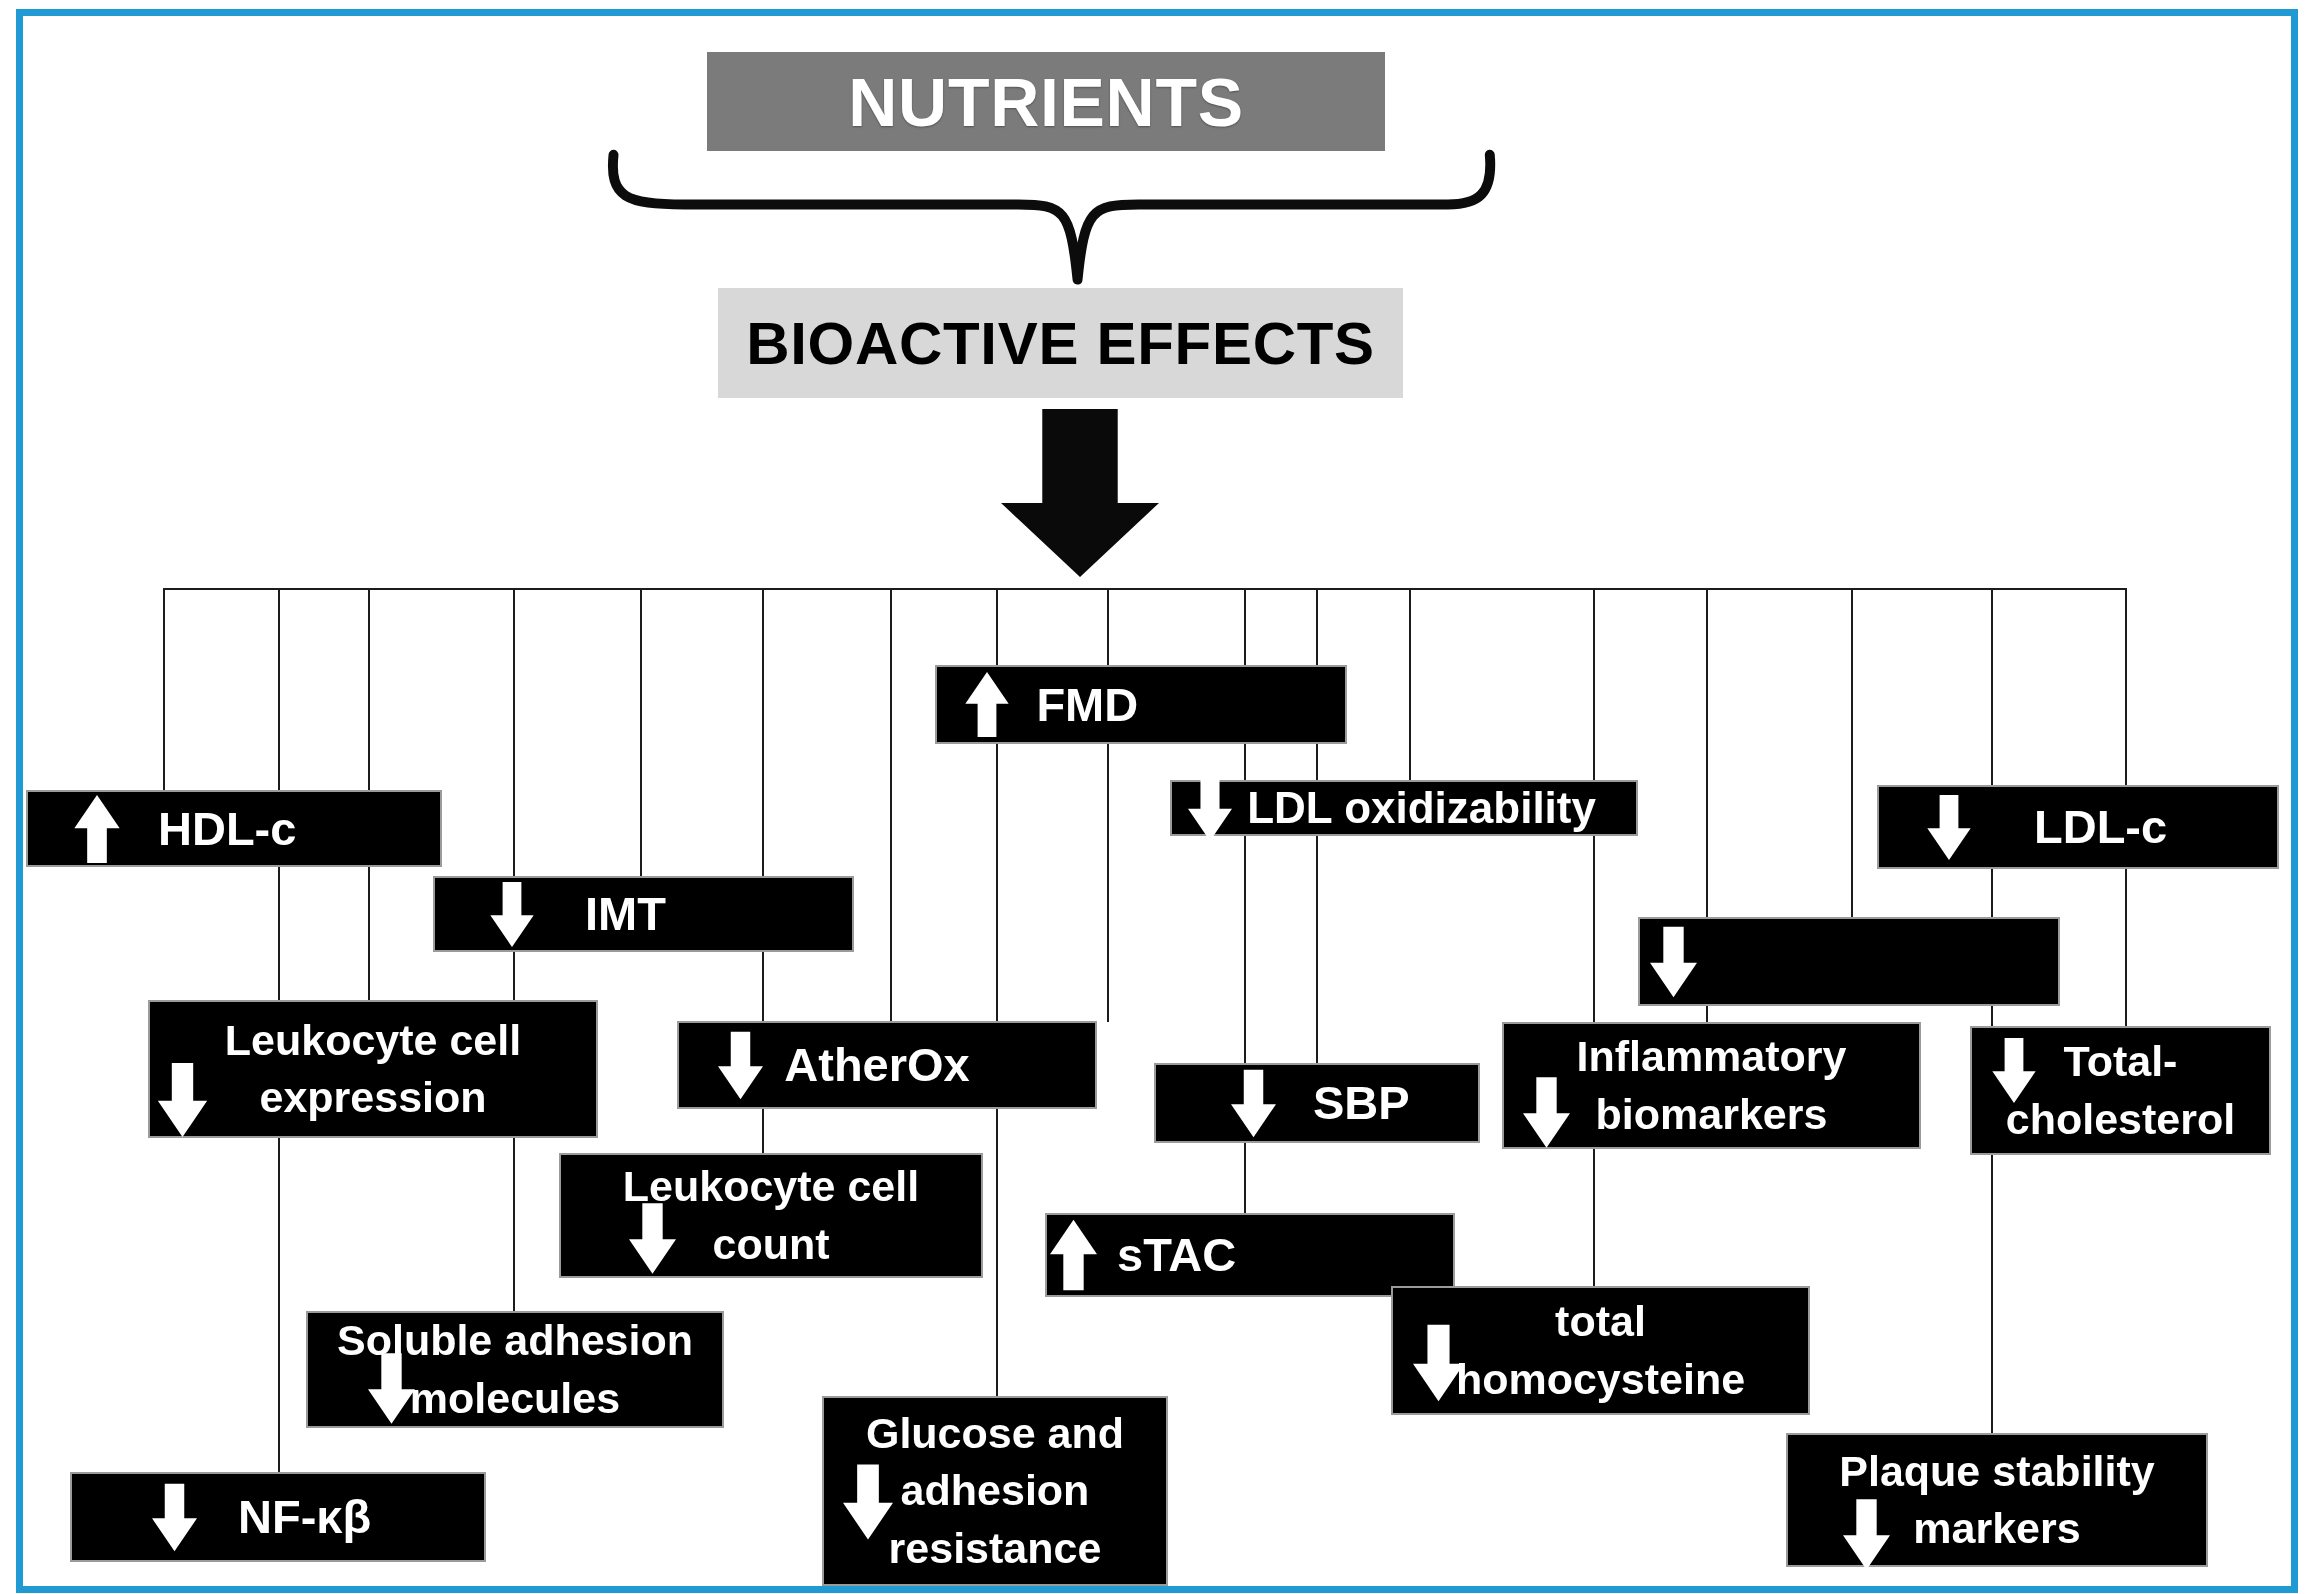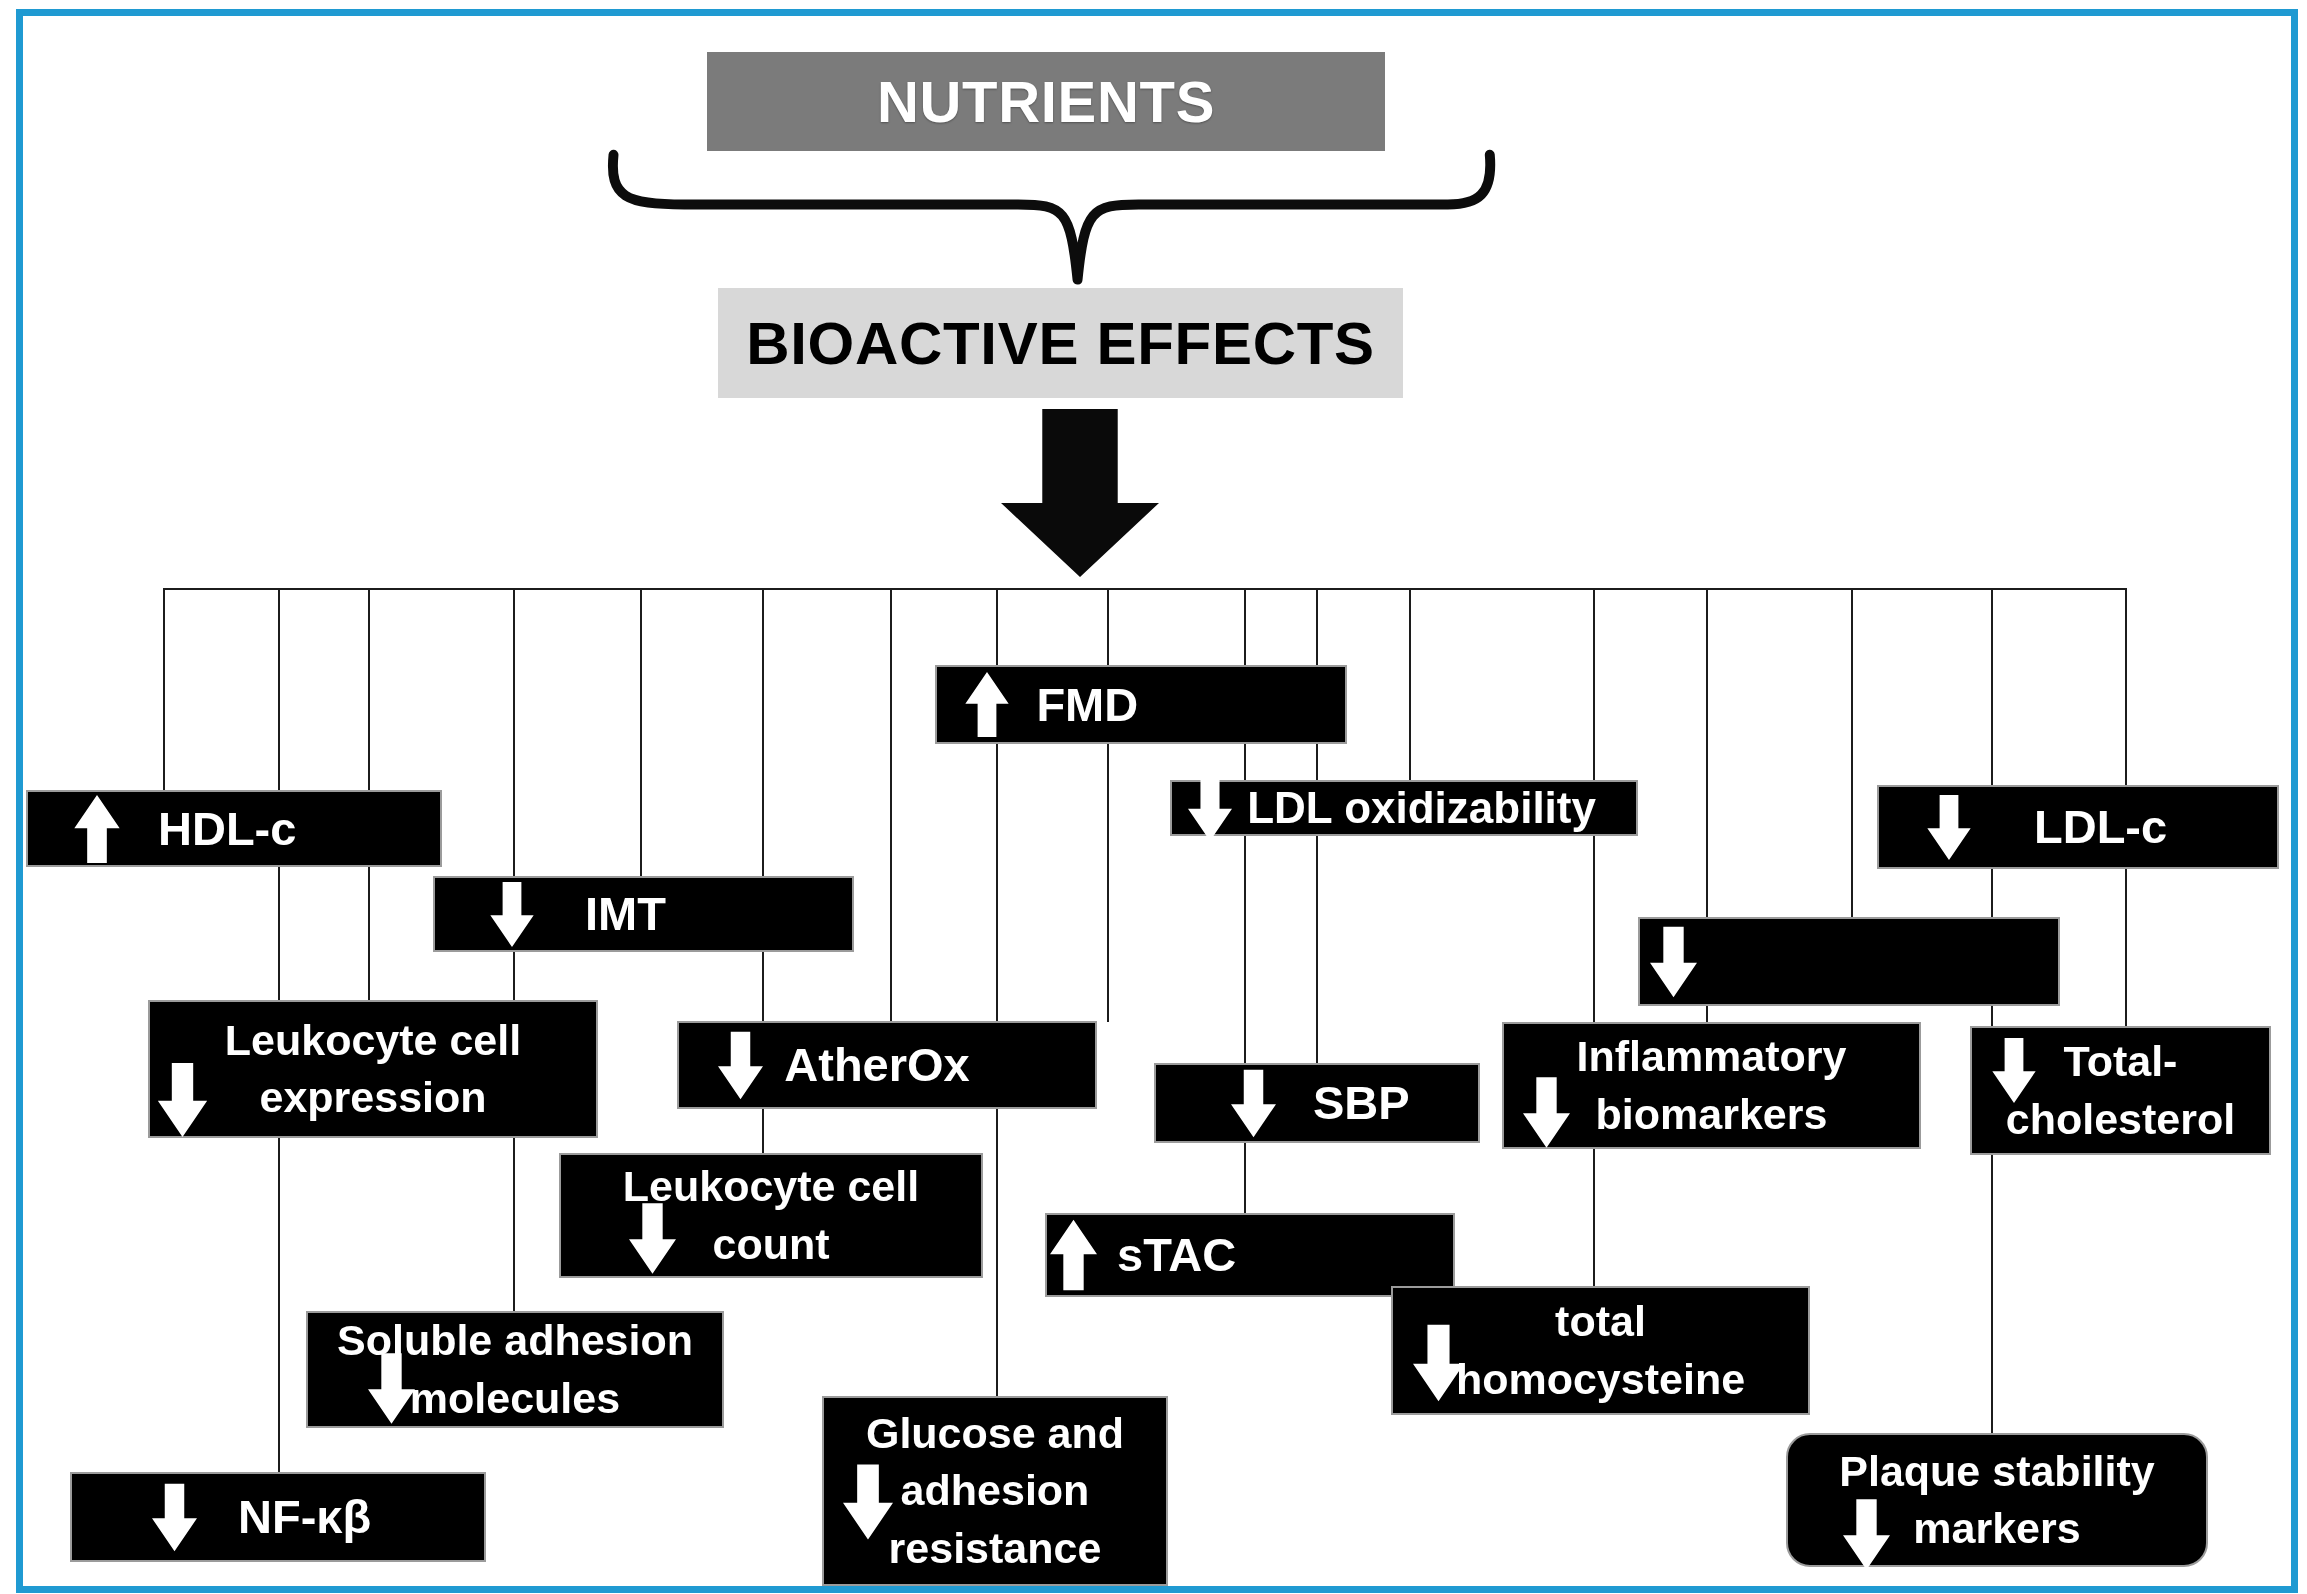--- a/index.html
+++ b/index.html
@@ -14,21 +14,21 @@
   }
   
   .vl,.hl{position:absolute;background:#1c1c1c;z-index:1;}
   .vl{width:2.1px;}
   .hl{height:2.1px;}
   
   .titlebox{
     position:absolute;display:flex;align-items:center;justify-content:center;
     font-weight:bold;z-index:2;letter-spacing:0.7px;
   }
-  #t-nutrients{left:707px;top:52px;width:678px;height:99px;background:#7b7b7b;color:#fff;font-size:58px;text-shadow:0 1.4px 2.1px rgba(0,0,0,.35);}
+  #t-nutrients{left:707px;top:52px;width:678px;height:99px;background:#7b7b7b;color:#fff;font-size:68px;text-shadow:0 1.4px 2.1px rgba(0,0,0,.35);}
   #t-bioactive{left:718px;top:288px;width:685px;height:110px;background:#d8d8d8;color:#000;font-size:60px;}
   #brace{position:absolute;left:597px;top:142px;z-index:2;}
   #bigarrow{position:absolute;left:1001px;top:409px;z-index:2;}
   
   .box{
     position:absolute;background:#000;border:2.1px solid #9b9b9b;color:#fff;
     box-sizing:border-box;display:flex;align-items:center;z-index:2;
   }
   .box .lbl{font-weight:bold;font-size:47px;line-height:1.3;white-space:pre-line;}
   .box.stack{justify-content:center;}
@@ -47,21 +47,21 @@
   #b-stac{left:1045px;top:1213px;width:410px;height:84px;padding-left:3px;} #b-stac .lbl{margin-left:20px;}
   #b-nfkb{left:70px;top:1472px;width:416px;height:90px;padding-left:80px;}  #b-nfkb .lbl{margin-left:41px;}
   
   #b-expr{left:148px;top:1000px;width:450px;height:138px;}   #b-expr .ar{left:7.1px;top:61px;}
   #b-infl{left:1502px;top:1022px;width:419px;height:127px;}  #b-infl .ar{left:18.5px;top:53px;}
   #b-tchol{left:1970px;top:1026px;width:301px;height:129px;} #b-tchol .ar{left:20px;top:10px;}
   #b-count{left:559px;top:1153px;width:424px;height:125px;}  #b-count .ar{left:68px;top:48px;}
   #b-solub{left:306px;top:1311px;width:418px;height:117px;}  #b-solub .ar{left:60px;top:40px;}
   #b-homoc{left:1391px;top:1286px;width:419px;height:129px;} #b-homoc .ar{left:20px;top:33px;}
   #b-gluc{left:822px;top:1396px;width:346px;height:190px;}  #b-gluc .ar{left:18.5px;top:64px;}
-  #b-plaq{left:1786px;top:1433px;width:422px;height:134px;border-radius:24px;}  #b-plaq .ar{left:55px;top:64px;}
+  #b-plaq{left:1786px;top:1433px;width:422px;height:134px;}  #b-plaq .ar{left:55px;top:64px;}
 </style>
 </head>
 <body>
 
 <div id="stage">
   <div id="frame"></div>
 
   <div class="titlebox" id="t-nutrients">
     <span>NUTRIENTS</span>
   </div>

